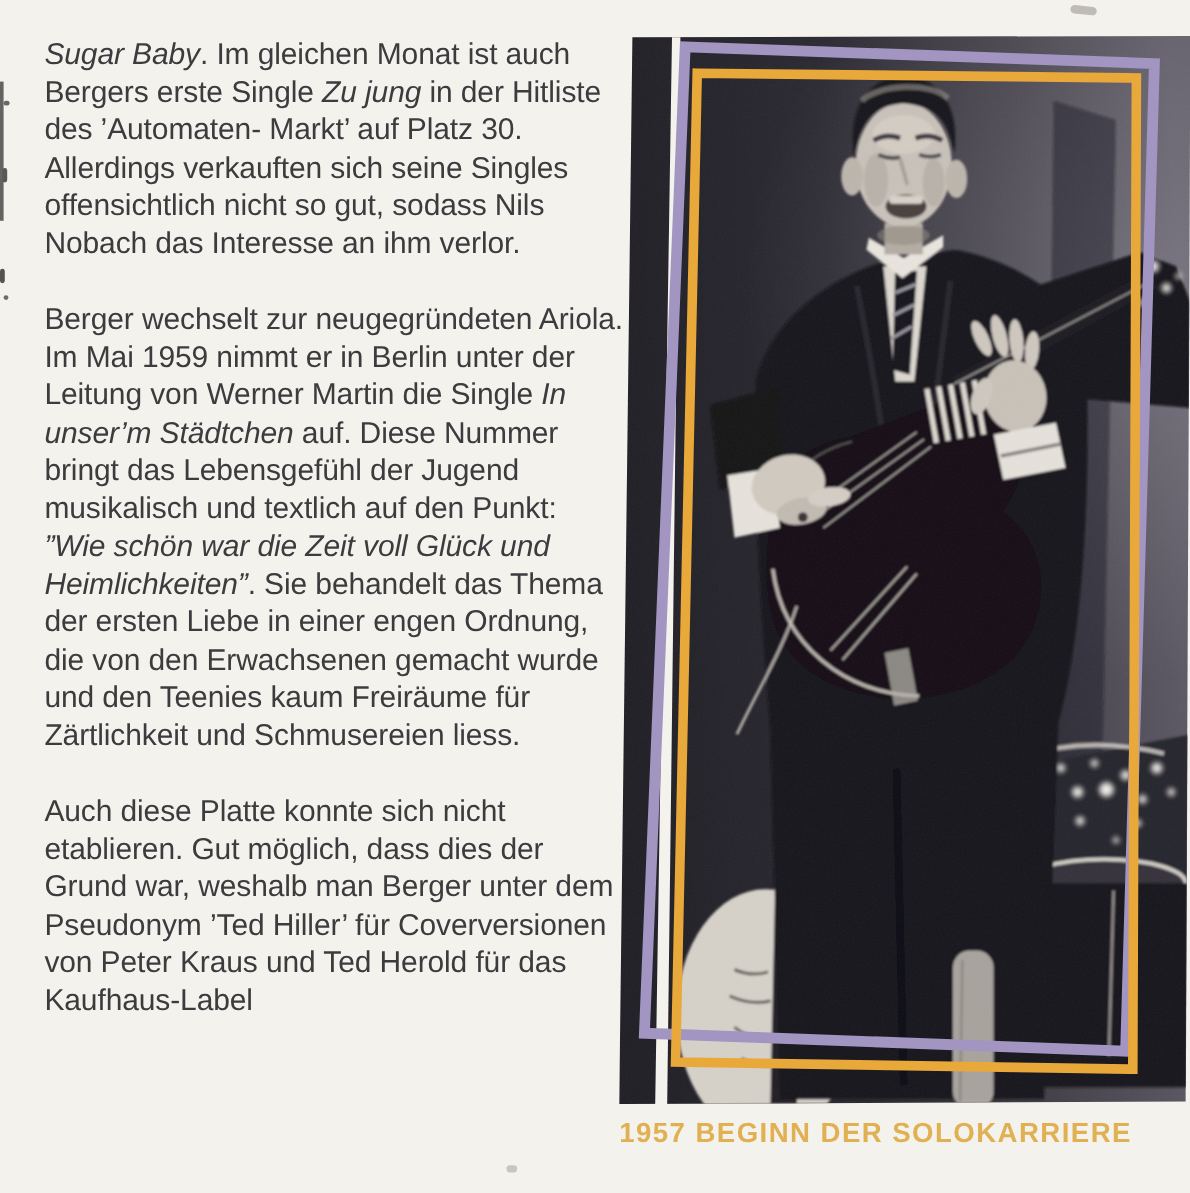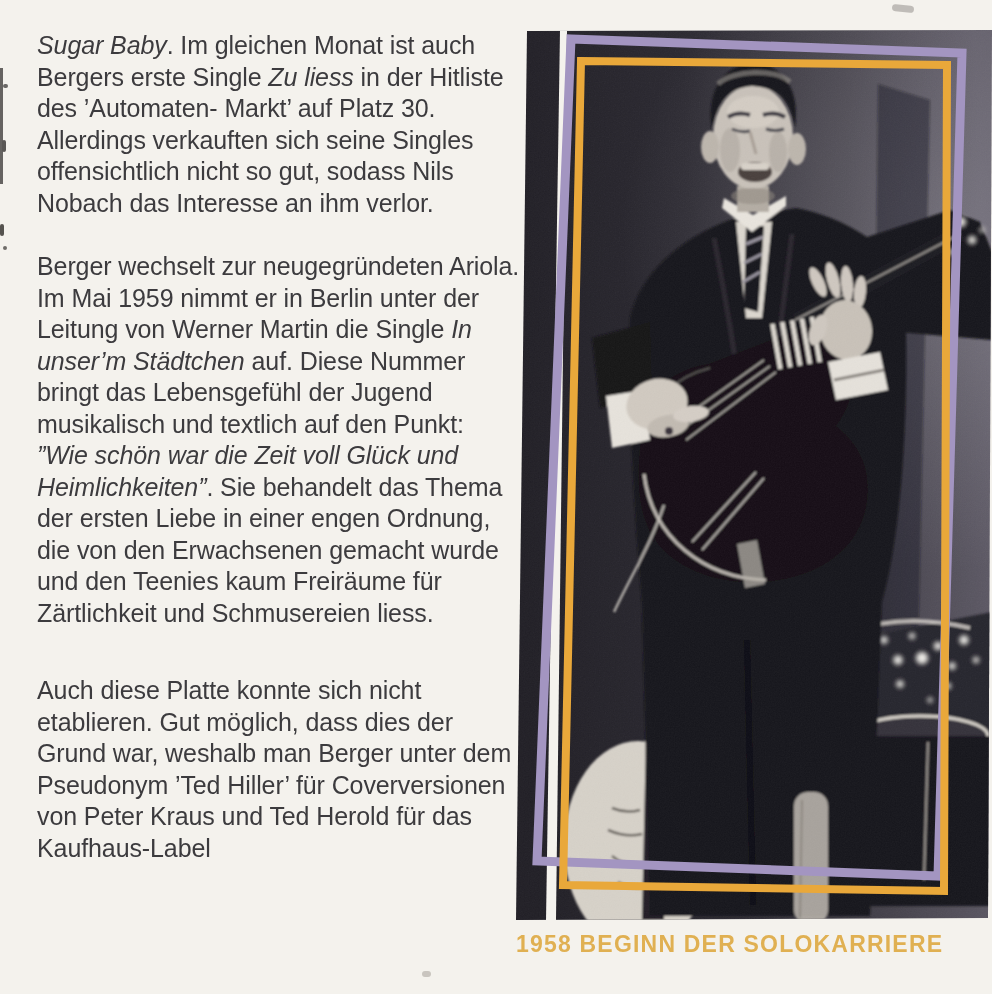--- a/index.html
+++ b/index.html
@@ -20,21 +20,21 @@
   }
   .text-col{
     position:absolute;
     left:37px;top:30px;width:484px;
     font-size:25px;
     line-height:31.5px;
     letter-spacing:-0.1px;
     color:var(--text);
   }
   .para{margin:0 0 32px 0;}
-  .para.gap-lg{margin-top:46px;}
+  .para.gap-lg{margin-top:32px;}
   .it{font-style:italic;margin-top:48px;}
   .photo-svg{
     position:absolute;left:0;top:0;width:992px;height:994px;
     pointer-events:none;
   }
   .frame-purple{fill:none;stroke:var(--frame-purple);stroke-width:9;}
   .frame-gold{fill:none;stroke:var(--frame-gold);stroke-width:8;}
   .page-sliver{fill:var(--page-background);}
   .caption{
     position:absolute;left:516px;top:931px;width:472px;
@@ -48,21 +48,21 @@
   .a3{left:3px;top:84px;width:5px;height:4px;background:#6a6866;border-radius:2px;}
   .a4{left:0;top:224px;width:4px;height:12px;background:#55534f;border-radius:2px;}
   .a5{left:3px;top:246px;width:4px;height:4px;background:#6e6c68;border-radius:2px;}
   .a6{left:892px;top:5px;width:22px;height:7px;background:#b9b6b1;border-radius:4px;transform:rotate(6deg);opacity:.9;}
   .a7{left:422px;top:971px;width:9px;height:6px;background:#c9c5bf;border-radius:3px;}
 </style>
 </head>
 <body>
 
 <div class="text-col">
-  <p class="para"><span class="it">Sugar Baby</span><span>. Im gleichen Monat ist auch Bergers erste Single </span><span class="it">Zu liess</span><span> in der Hitliste des ’Automaten- Markt’ auf Platz 30. Allerdings verkauften sich seine Singles offensichtlich nicht so gut, sodass Nils Nobach das Interesse an ihm verlor.</span></p>
+  <p class="para"><span class="it">Sugar Baby</span><span>. Im gleichen Monat ist auch Bergers erste Single </span><span class="it">Zu jung</span><span> in der Hitliste des ’Automaten- Markt’ auf Platz 30. Allerdings verkauften sich seine Singles offensichtlich nicht so gut, sodass Nils Nobach das Interesse an ihm verlor.</span></p>
   <p class="para"><span>Berger wechselt zur neugegründeten Ariola. Im Mai 1959 nimmt er in Berlin unter der Leitung von Werner Martin die Single </span><span class="it">In unser’m Städtchen</span><span> auf. Diese Nummer bringt das Lebensgefühl der Jugend musikalisch und textlich auf den Punkt: </span><span class="it">”Wie schön war die Zeit voll Glück und Heimlichkeiten”</span><span>. Sie behandelt das Thema der ersten Liebe in einer engen Ordnung, die von den Erwachsenen gemacht wurde und den Teenies kaum Freiräume für Zärtlichkeit und Schmusereien liess.</span></p>
   <p class="para gap-lg"><span>Auch diese Platte konnte sich nicht etablieren. Gut möglich, dass dies der Grund war, weshalb man Berger unter dem Pseudonym ’Ted Hiller’ für Coverversionen von Peter Kraus und Ted Herold für das Kaufhaus-Label</span></p>
 </div>
 
 <svg class="photo-svg" viewBox="0 0 992 994" xmlns="http://www.w3.org/2000/svg">
   <defs>
     <linearGradient id="bgGrad" gradientUnits="userSpaceOnUse" x1="520" y1="470" x2="992" y2="450">
       <stop offset="0" stop-color="#211f26"></stop>
       <stop offset="0.38" stop-color="#2b2931"></stop>
       <stop offset="0.72" stop-color="#434049"></stop>
@@ -227,21 +227,21 @@
 
     <rect x="505" y="20" width="492" height="905" filter="url(#noiseF)" opacity="0.055"></rect>
   </g>
 
   <polygon class="page-sliver" points="560,31 567,31 556,920 546,920"></polygon>
 
   <polygon class="frame-purple" points="571,39 962,53 938,876 537,861"></polygon>
   <polygon class="frame-gold" points="581,61 947,65 944,891 563,885"></polygon>
 </svg>
 
-<div class="caption">1958 BEGINN DER SOLOKARRIERE</div>
+<div class="caption">1957 BEGINN DER SOLOKARRIERE</div>
 
 <div class="artifact a1"></div>
 <div class="artifact a2"></div>
 <div class="artifact a3"></div>
 <div class="artifact a4"></div>
 <div class="artifact a5"></div>
 <div class="artifact a6"></div>
 <div class="artifact a7"></div>
 
 </body></html>

